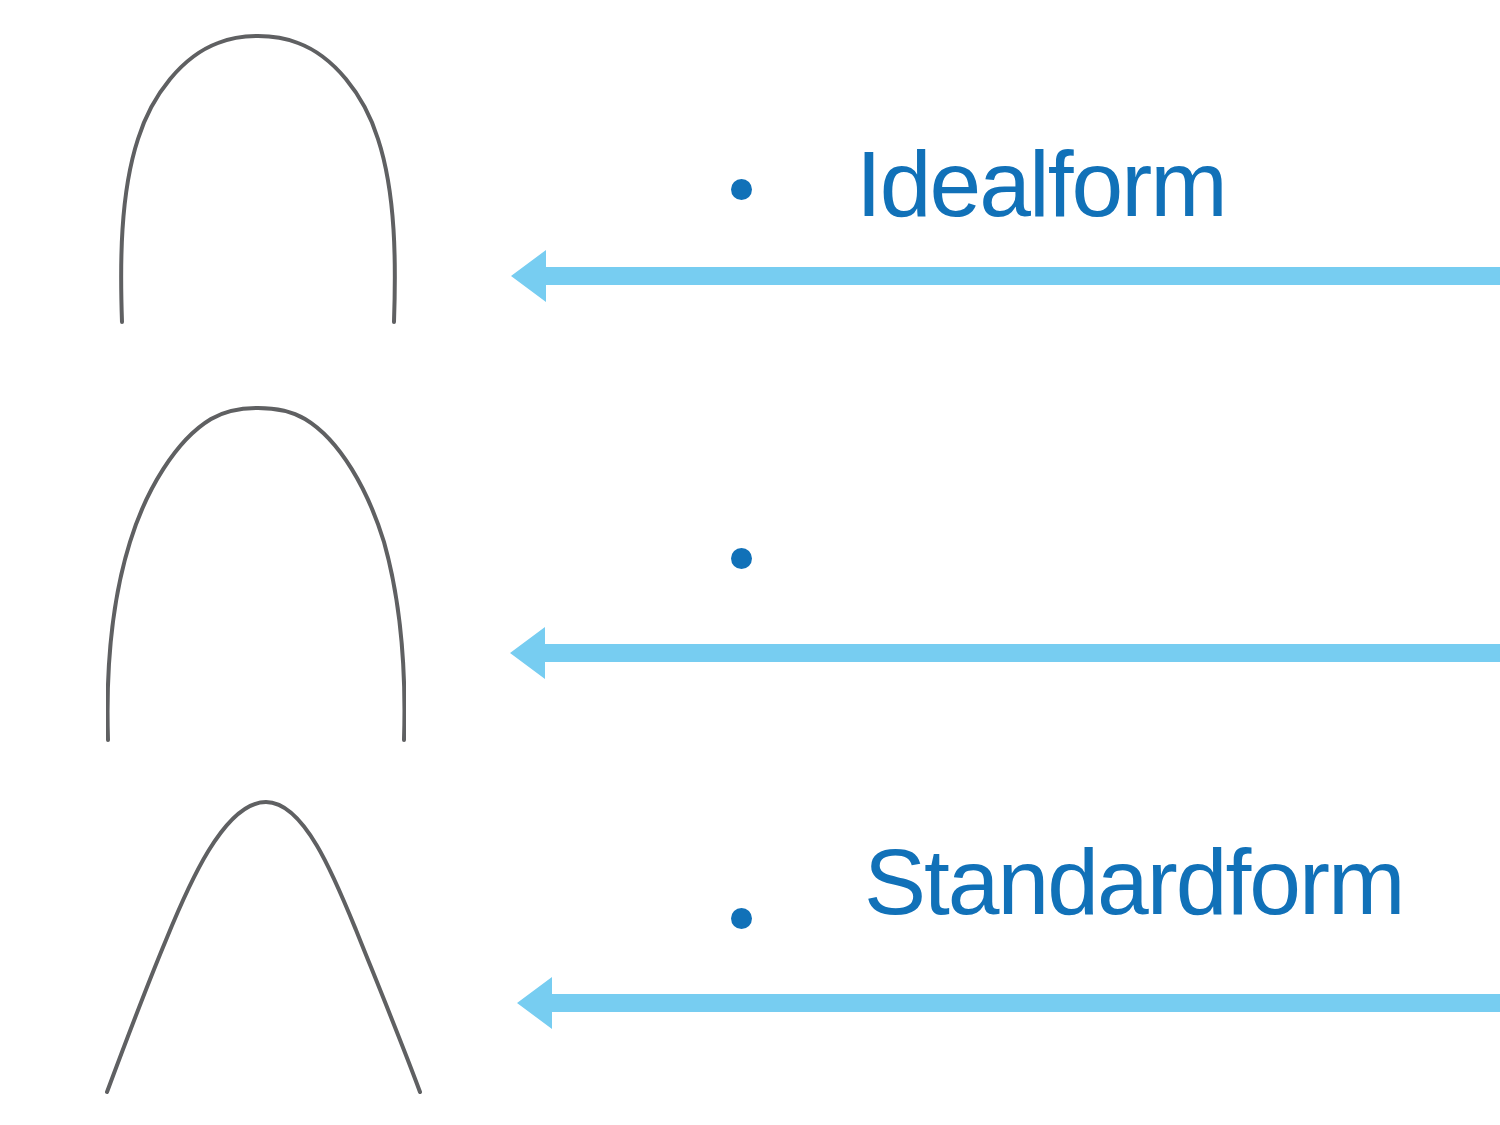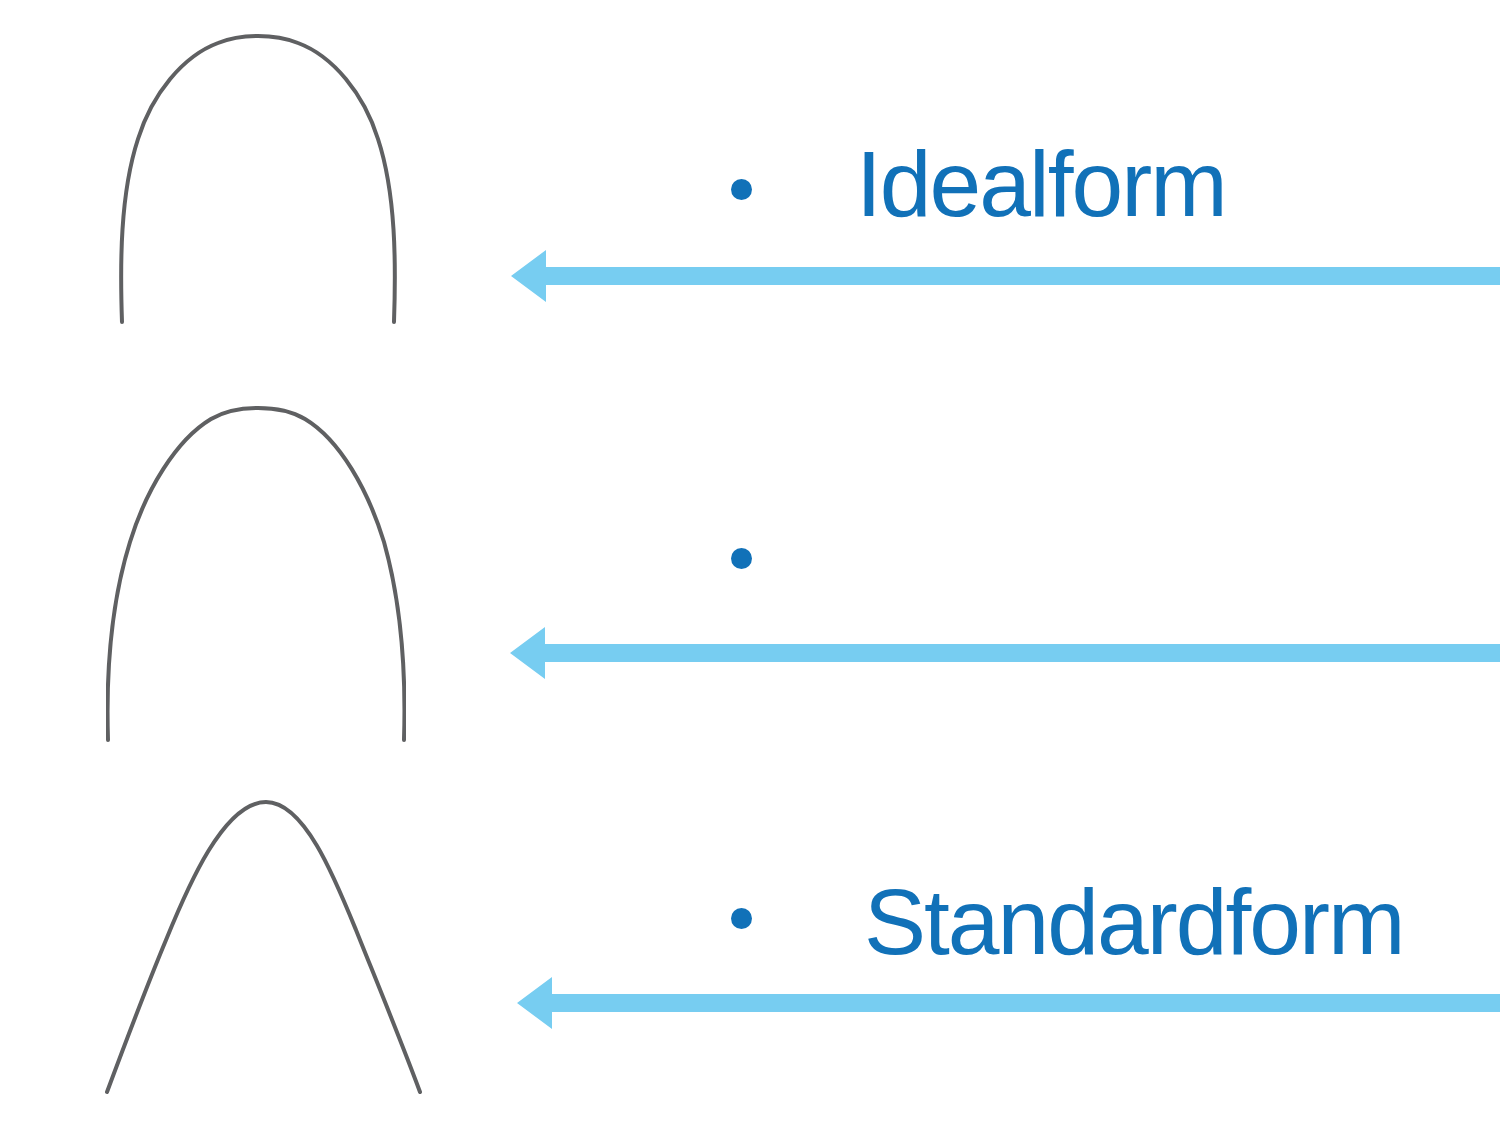--- a/index.html
+++ b/index.html
@@ -70,18 +70,18 @@
   </svg>
 
   <svg class="arch" style="left:104px;top:796px" width="320" height="298" viewBox="0 0 320 298">
     <path d="M 3 296
              C 22 245, 42 192, 62 144
              C 84 90, 120 6, 162 6
              C 200 6, 230 80, 252 134
              C 272 184, 296 242, 316 296"></path>
   </svg>
   <div class="bullet" style="left:731px;top:908px"></div>
-  <div class="label" style="left:864px;top:876px">Standardform</div>
+  <div class="label" style="left:864px;top:836px">Standardform</div>
   <svg class="arrow" style="left:517px;top:977px" width="983" height="52" viewBox="0 0 983 52">
     <polygon points="0,26 35,0 35,17 983,17 983,35 35,35 35,52"></polygon>
   </svg>
 
 </div>
 
 </body></html>

